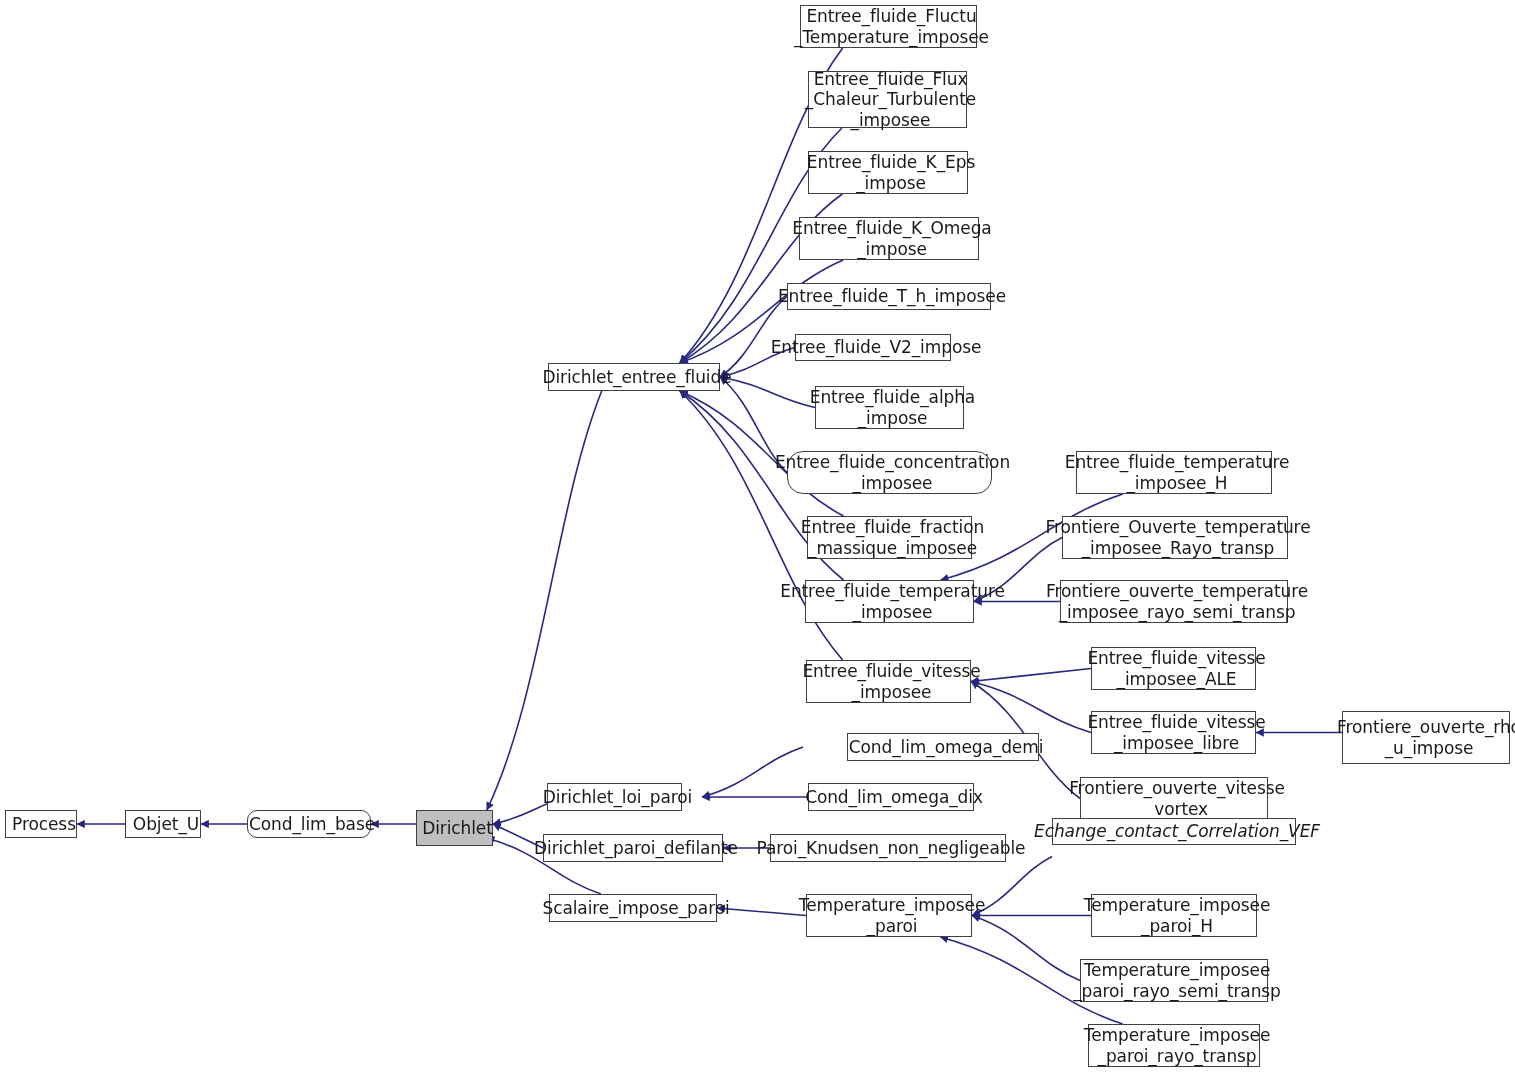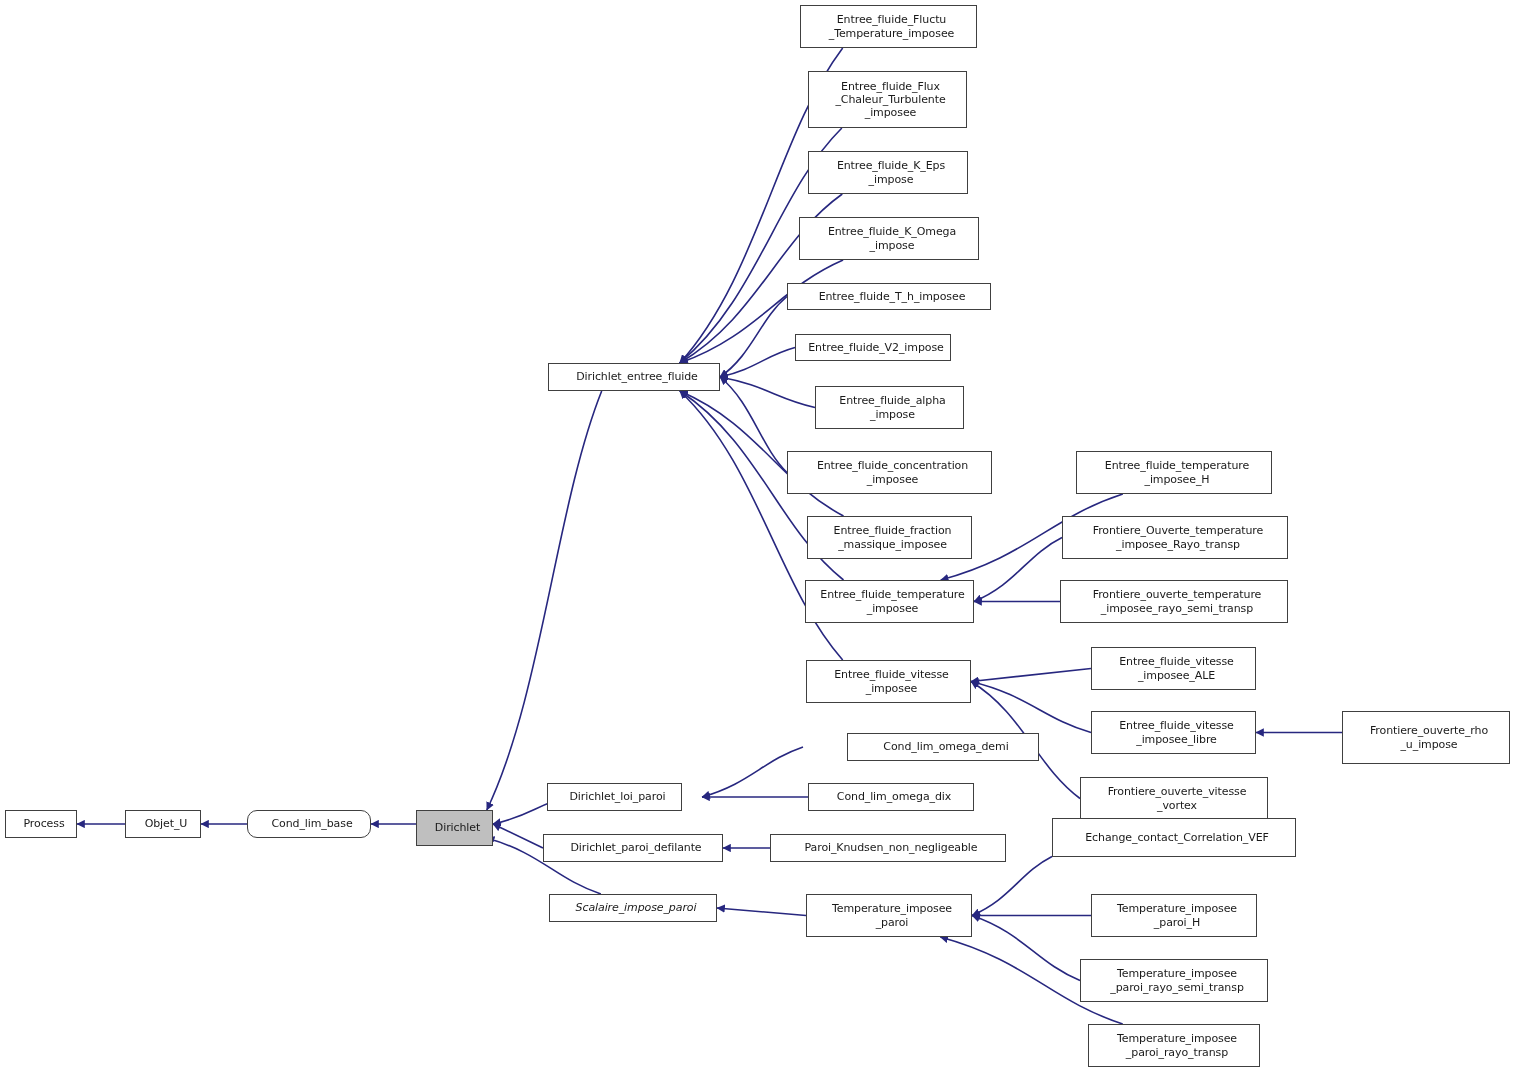--- a/index.html
+++ b/index.html
@@ -22,21 +22,21 @@
     width: 1515px;
     height: 1072px;
     pointer-events: none;
   }
   .node {
     position: absolute;
     box-sizing: border-box;
     border: 1px solid #404040;
     background: #ffffff;
     color: #1a1a1a;
-    font-size: 11px;
+    font-size: 17px;
     line-height: 1.21;
     text-align: center;
     display: flex;
     align-items: center;
     justify-content: center;
     white-space: pre;
     letter-spacing: -0.1px;
     z-index: 2;
     padding-left: 6px;
   }
@@ -89,35 +89,35 @@
       <path d="M 1122.7 1024 C 1049.74 1000.075 1027.852 960.925 940.3 937" fill="none" stroke="#27277f" stroke-width="1.6" marker-end="url(#ah)"></path>
     </svg>
   <div id="node-layer">
       <div class="node" style="left: 5px; top: 810px; width: 72px; height: 28px;">Process</div>
       <div class="node" style="left: 125px; top: 810px; width: 76px; height: 28px;">Objet_U</div>
       <div class="node" style="left: 247px; top: 810px; width: 124px; height: 28px; border-radius: 10px;">Cond_lim_base</div>
       <div class="node highlight" style="left: 416px; top: 810px; width: 77px; height: 36px;">Dirichlet</div>
       <div class="node" style="left: 548px; top: 363px; width: 172px; height: 28px;">Dirichlet_entree_fluide</div>
       <div class="node" style="left: 547px; top: 783px; width: 135px; height: 28px;">Dirichlet_loi_paroi</div>
       <div class="node" style="left: 543px; top: 834px; width: 180px; height: 28px;">Dirichlet_paroi_defilante</div>
-      <div class="node" style="left: 549px; top: 894px; width: 168px; height: 28px; font-style: italic;">Scalaire_impose_paroi</div>
+      <div class="node" style="left: 549px; top: 894px; width: 168px; height: 28px;">Scalaire_impose_paroi</div>
       <div class="node" style="left: 800px; top: 5px; width: 177px; height: 43px;">Entree_fluide_Fluctu
 _Temperature_imposee</div>
       <div class="node" style="left: 808px; top: 71px; width: 159px; height: 57px;">Entree_fluide_Flux
 _Chaleur_Turbulente
 _imposee</div>
       <div class="node" style="left: 808px; top: 151px; width: 160px; height: 43px; text-align: center;">Entree_fluide_K_Eps
 _impose</div>
       <div class="node" style="left: 799px; top: 217px; width: 180px; height: 43px;">Entree_fluide_K_Omega
 _impose</div>
       <div class="node" style="left: 787px; top: 283px; width: 204px; height: 27px;">Entree_fluide_T_h_imposee</div>
       <div class="node" style="left: 795px; top: 334px; width: 156px; height: 27px;">Entree_fluide_V2_impose</div>
       <div class="node" style="left: 815px; top: 386px; width: 149px; height: 43px;">Entree_fluide_alpha
 _impose</div>
-      <div class="node" style="left: 787px; top: 451px; width: 205px; height: 43px;">Entree_fluide_concentration
+      <div class="node" style="left: 787px; top: 451px; width: 205px; height: 43px; border-radius: 16px;">Entree_fluide_concentration
 _imposee</div>
       <div class="node" style="left: 807px; top: 516px; width: 165px; height: 43px;">Entree_fluide_fraction
 _massique_imposee</div>
       <div class="node" style="left: 805px; top: 580px; width: 169px; height: 43px;">Entree_fluide_temperature
 _imposee</div>
       <div class="node" style="left: 806px; top: 660px; width: 165px; height: 43px;">Entree_fluide_vitesse
 _imposee</div>
       <div class="node" style="left: 803px; top: 733px; width: 192px; height: 28px; margin-left: 44px;">Cond_lim_omega_demi</div>
       <div class="node" style="left: 808px; top: 783px; width: 166px; height: 28px;">Cond_lim_omega_dix</div>
       <div class="node" style="left: 770px; top: 834px; width: 236px; height: 28px;">Paroi_Knudsen_non_negligeable</div>
@@ -130,21 +130,21 @@
       <div class="node" style="left: 1060px; top: 580px; width: 228px; height: 43px;">Frontiere_ouverte_temperature
 _imposee_rayo_semi_transp</div>
       <div class="node" style="left: 1091px; top: 647px; width: 165px; height: 43px;">Entree_fluide_vitesse
 _imposee_ALE</div>
       <div class="node" style="left: 1091px; top: 711px; width: 165px; height: 43px;">Entree_fluide_vitesse
 _imposee_libre</div>
       <div class="node" style="left: 1080px; top: 777px; width: 188px; height: 43px; text-align: center;">Frontiere_ouverte_vitesse
 _vortex</div>
       <div class="node" style="left: 1342px; top: 711px; width: 168px; height: 53px;">Frontiere_ouverte_rho
 _u_impose</div>
-      <div class="node" style="left: 1052px; top: 818px; width: 244px; height: 39px;">Echange_contact_Correlation_VEF</div>
+      <div class="node" style="left: 1052px; top: 818px; width: 244px; height: 27px; font-style: italic;">Echange_contact_Correlation_VEF</div>
       <div class="node" style="left: 1091px; top: 894px; width: 166px; height: 43px;">Temperature_imposee
 _paroi_H</div>
       <div class="node" style="left: 1080px; top: 959px; width: 188px; height: 43px;">Temperature_imposee
 _paroi_rayo_semi_transp</div>
       <div class="node" style="left: 1088px; top: 1024px; width: 172px; height: 43px;">Temperature_imposee
 _paroi_rayo_transp</div>
     </div>
 </div>
 
 </body></html>

